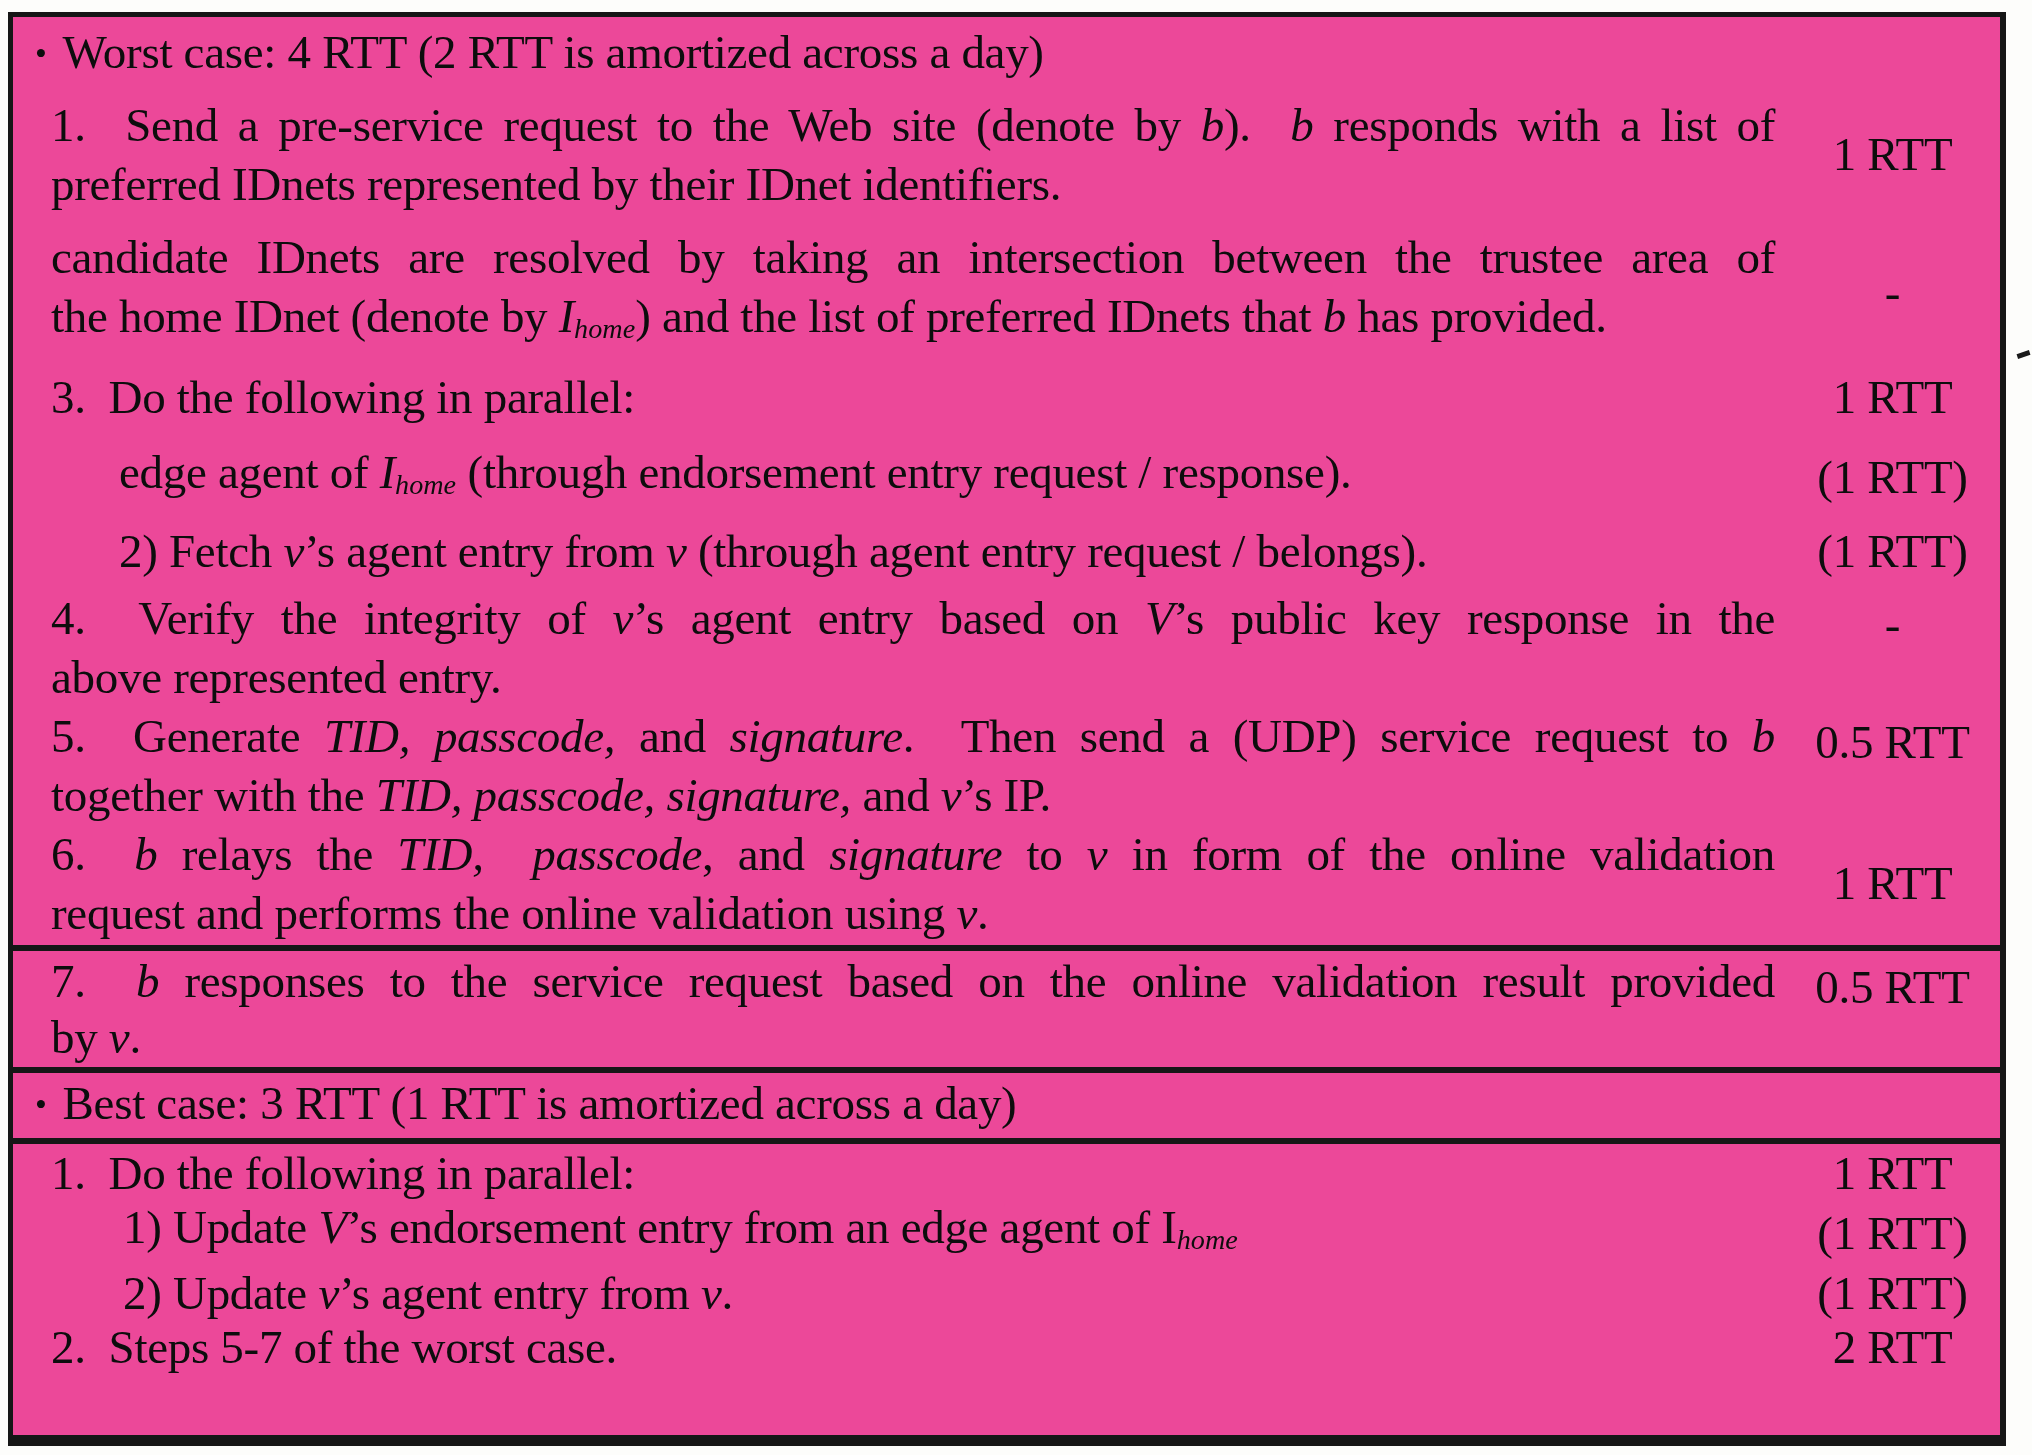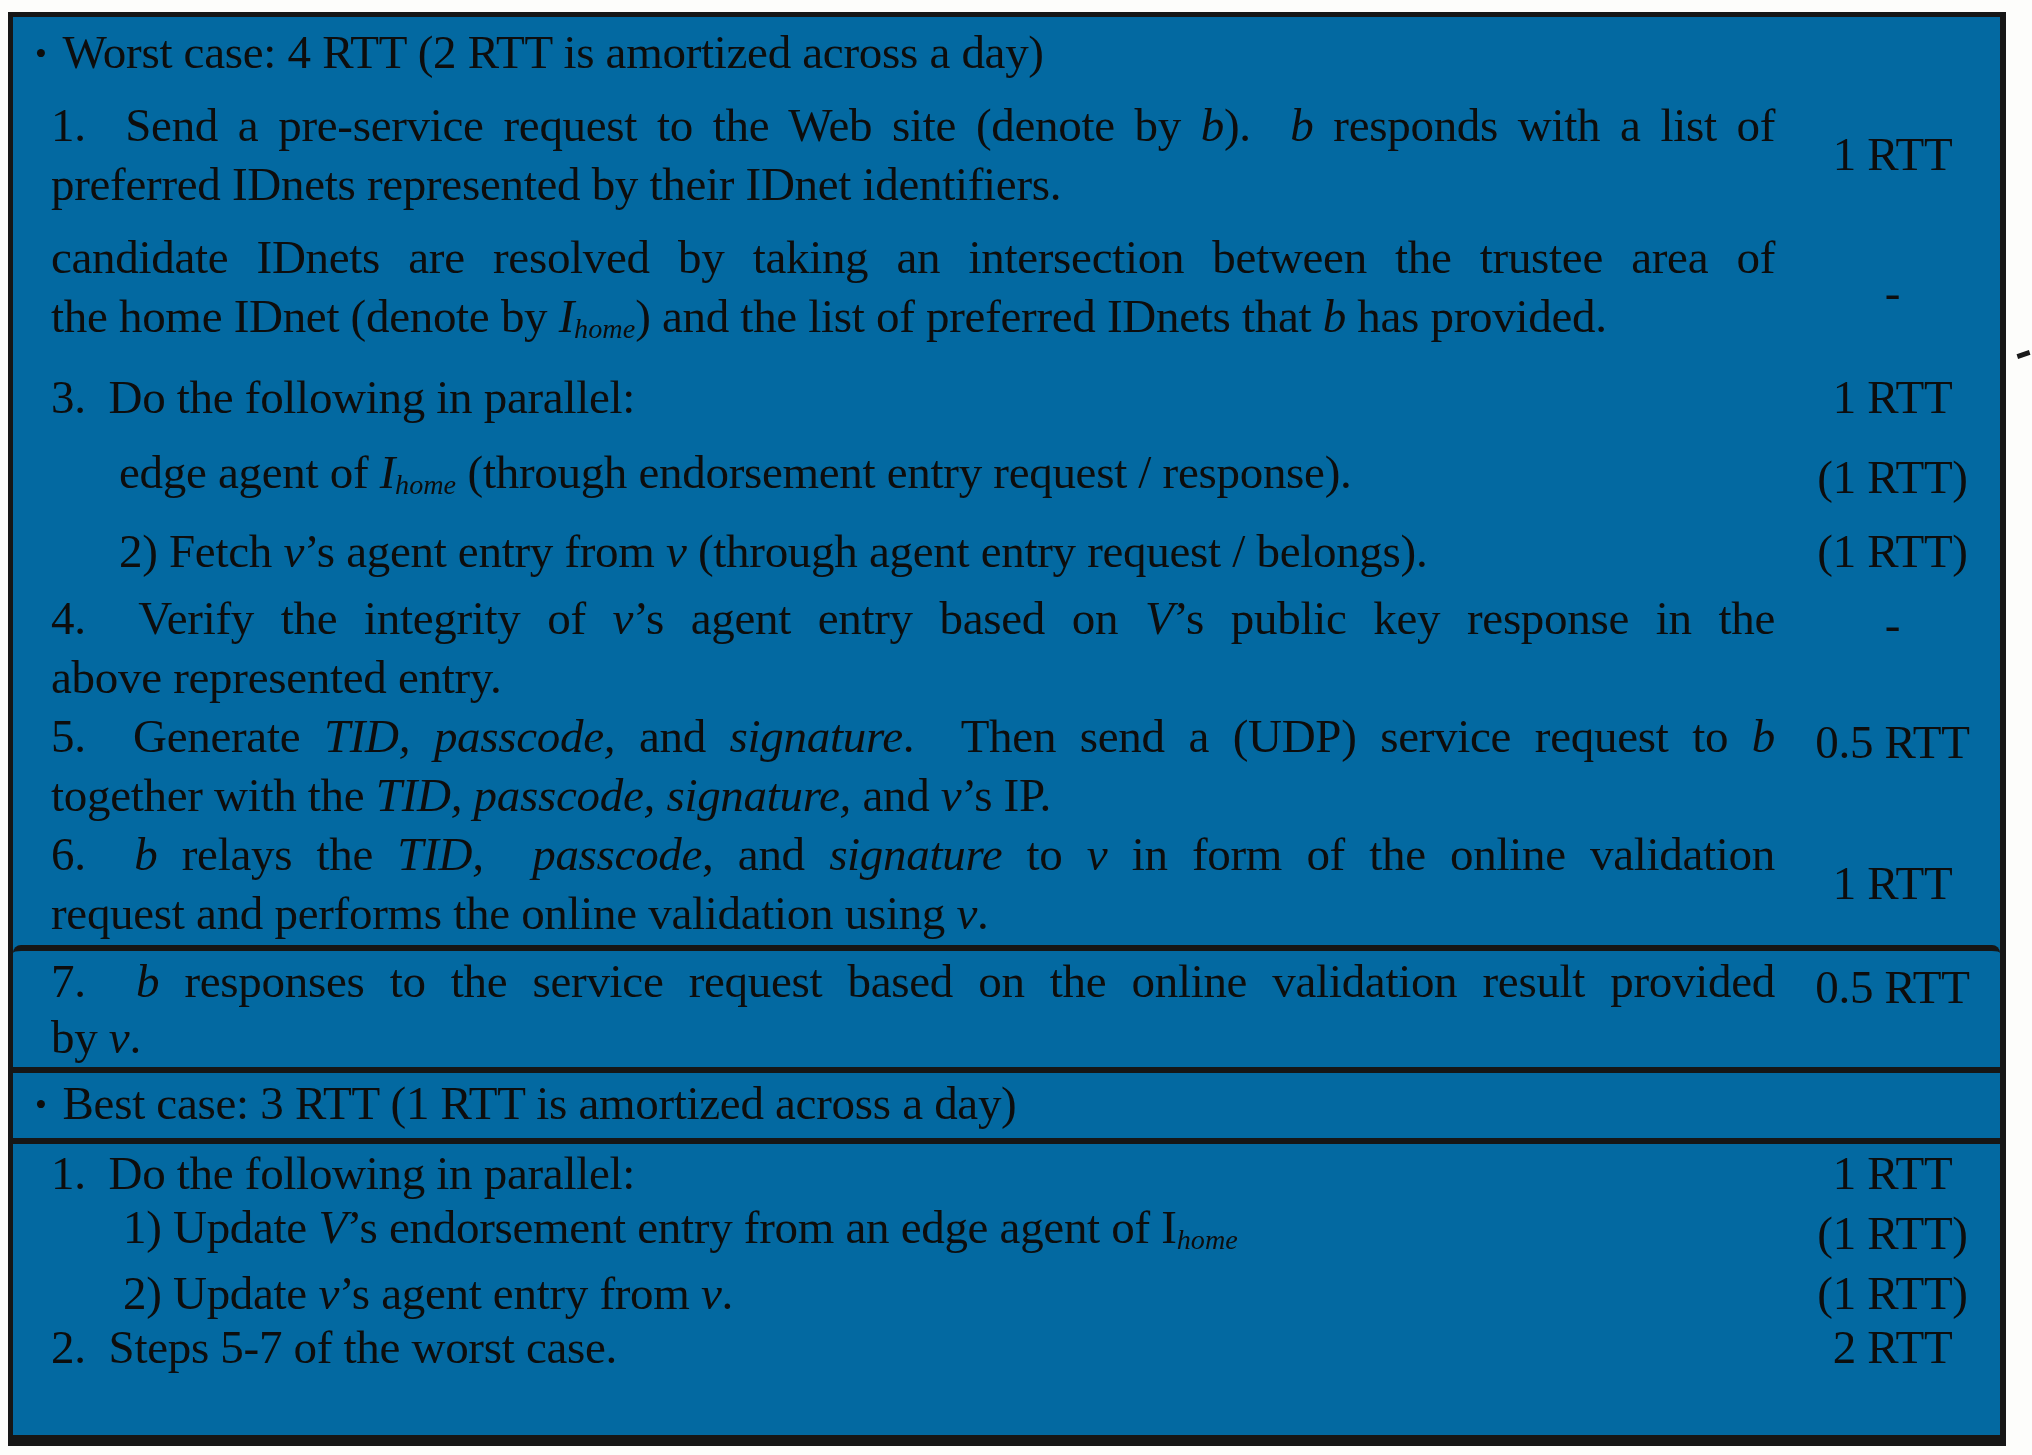--- a/index.html
+++ b/index.html
@@ -11,28 +11,28 @@
     position: relative;
     overflow: hidden;
   }
   .frame {
     position: absolute;
     left: 8px; top: 12px;
     width: 1998px; height: 1434px;
     box-sizing: border-box;
     border: solid #161616;
     border-width: 5px 6px 11px 5px;
-    background: #0369a1;
+    background: #ec4899;
     overflow: hidden;
     font-size: 47px;
     letter-spacing: -0.3px;
   }
   .sec { display: block; }
   .sec-a { padding-top: 6px; line-height: 59px; }
-  .sec-b { border-top: 6px solid #161616; padding: 2px 0; line-height: 56px; border-radius: 8px; }
+  .sec-b { border-top: 6px solid #161616; padding: 2px 0; line-height: 56px; }
   .sec-c { border-top: 6px solid #161616; padding: 2px 0; line-height: 56px; }
   .sec-d { border-top: 6px solid #161616; padding: 3px 0 2px; line-height: 52px; }
 
   .row { display: flex; align-items: stretch; }
   .text { flex: 1 1 auto; min-width: 0; padding-left: 38px; padding-right: 10px; }
   .row.indent1 .text { padding-left: 106px; }
   .row.indent2 .text { padding-left: 110px; }
   .row.hdr .text { padding-left: 22px; }
 
   .rtt {

